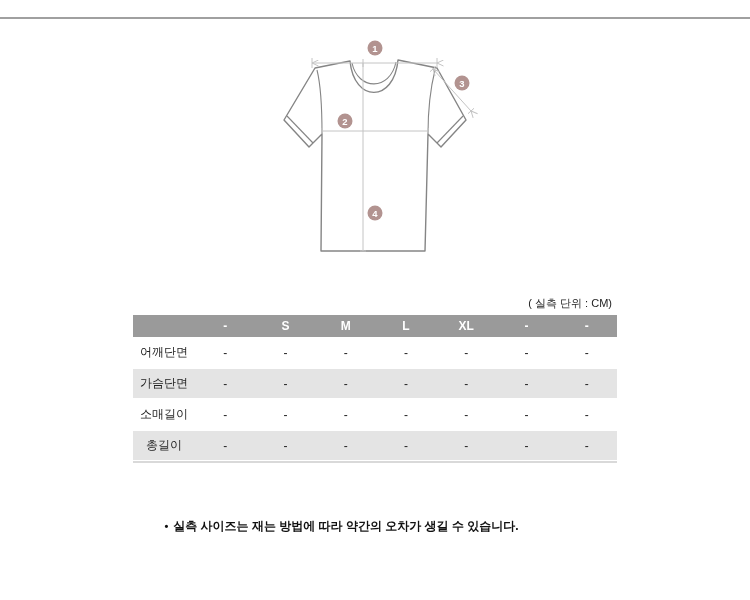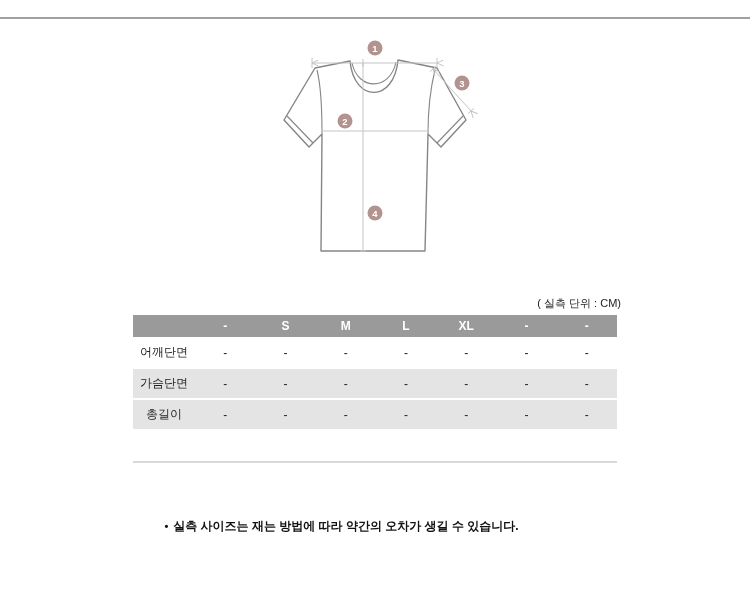--- a/index.html
+++ b/index.html
@@ -21,21 +21,21 @@
   }
   .top-divider{position:absolute;left:0;top:17px;width:750px;height:2px;background:var(--divider-top);}
   .diagram{position:absolute;left:270px;top:35px;width:220px;height:230px;}
   .diagram svg{width:100%;height:100%;display:block;}
   .garment{fill:#ffffff;stroke:var(--outline);stroke-width:1.4;stroke-linejoin:round;}
   .seam{fill:none;stroke:var(--outline);stroke-width:1.1;}
   .mline{fill:none;stroke:var(--measure);stroke-width:1;}
   .marker-circle{fill:var(--marker);}
   .marker-num{fill:#ffffff;font-size:9.5px;font-weight:bold;text-anchor:middle;
     font-family:"Liberation Sans","DejaVu Sans",sans-serif;}
-  .unit-note{position:absolute;left:137px;top:296px;width:484px;text-align:right;
+  .unit-note{position:absolute;left:128px;top:296px;width:484px;text-align:right;
     font-size:11px;color:var(--text);}
   table.size-table{position:absolute;left:133px;top:315px;width:484px;
     border-collapse:separate;border-spacing:0;table-layout:fixed;font-size:12px;}
   table.size-table col.label-col{width:62px;}
   table.size-table th,table.size-table td{text-align:center;padding:0;vertical-align:middle;}
   table.size-table thead th{background:var(--header-bg);color:var(--header-text);
     font-weight:bold;height:22px;font-size:12px;}
   table.size-table tbody tr{height:31px;}
   table.size-table tbody th{font-weight:normal;color:var(--text);}
   table.size-table tbody tr.alt th,table.size-table tbody tr.alt td{
@@ -131,20 +131,30 @@
     <tr class="alt">
       <th>가슴단면</th>
       <td>-</td>
       <td>-</td>
       <td>-</td>
       <td>-</td>
       <td>-</td>
       <td>-</td>
       <td>-</td>
     </tr>
+    <tr>
+      <th>소매길이</th>
+      <td>-</td>
+      <td>-</td>
+      <td>-</td>
+      <td>-</td>
+      <td>-</td>
+      <td>-</td>
+      <td>-</td>
+    </tr>
     <tr class="alt">
       <th>총길이</th>
       <td>-</td>
       <td>-</td>
       <td>-</td>
       <td>-</td>
       <td>-</td>
       <td>-</td>
       <td>-</td>
     </tr>

